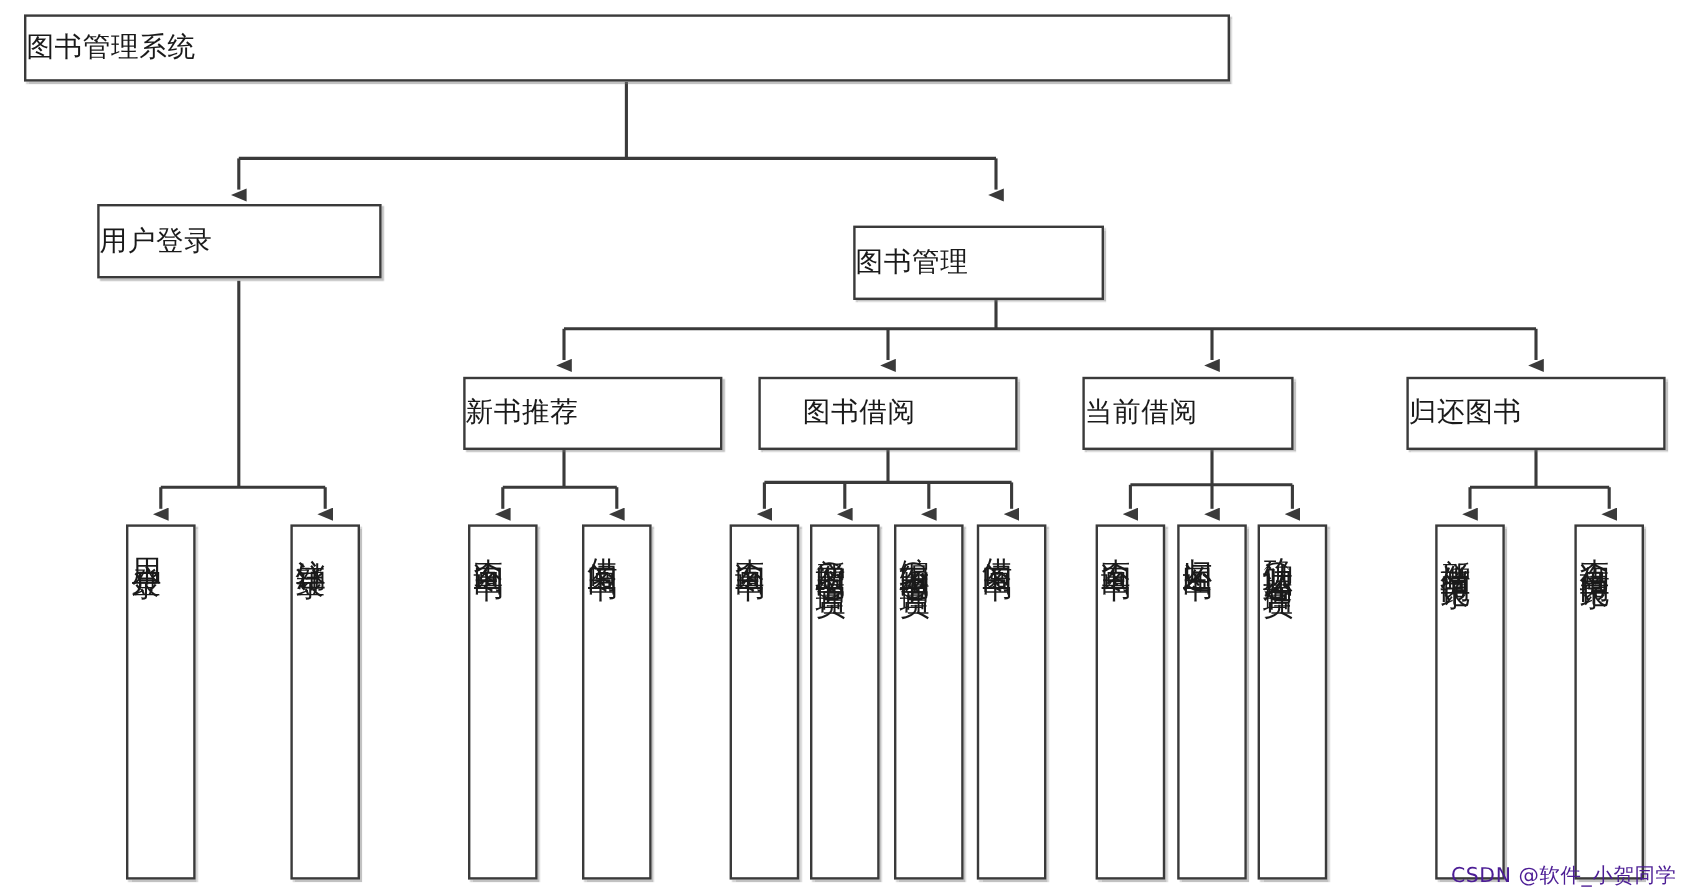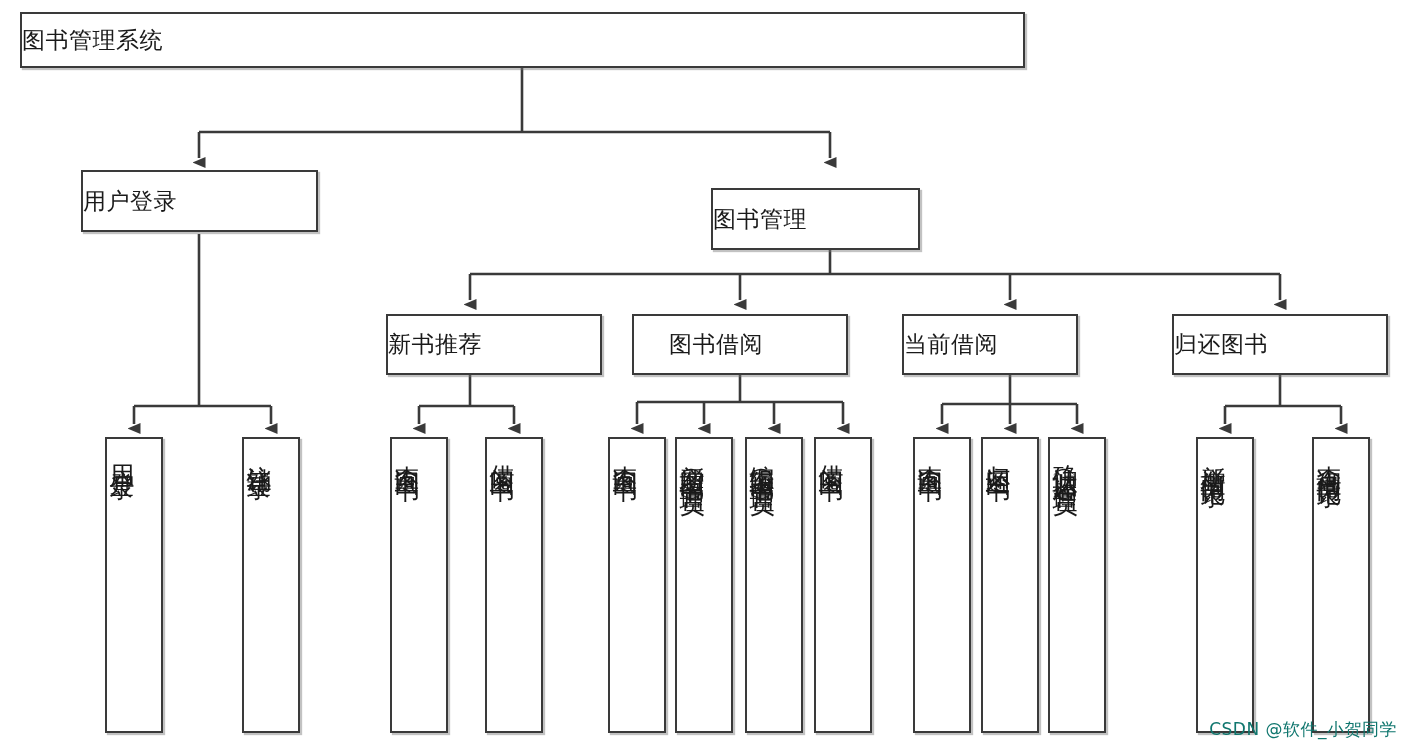--- a/index.html
+++ b/index.html
@@ -58,21 +58,21 @@
     line-height: 1.18;
     letter-spacing: 4px;
     text-align: left;
     white-space: nowrap;
   }
   .watermark {
     position: absolute;
     right: 8px;
     bottom: 6px;
     font-size: 17px;
-    color: #0f766e;
+    color: #4c1d95;
     letter-spacing: 0.5px;
     z-index: 5;
     white-space: nowrap;
   }
 </style>
 </head>
 <body>
 
 <div id="canvas">
 

